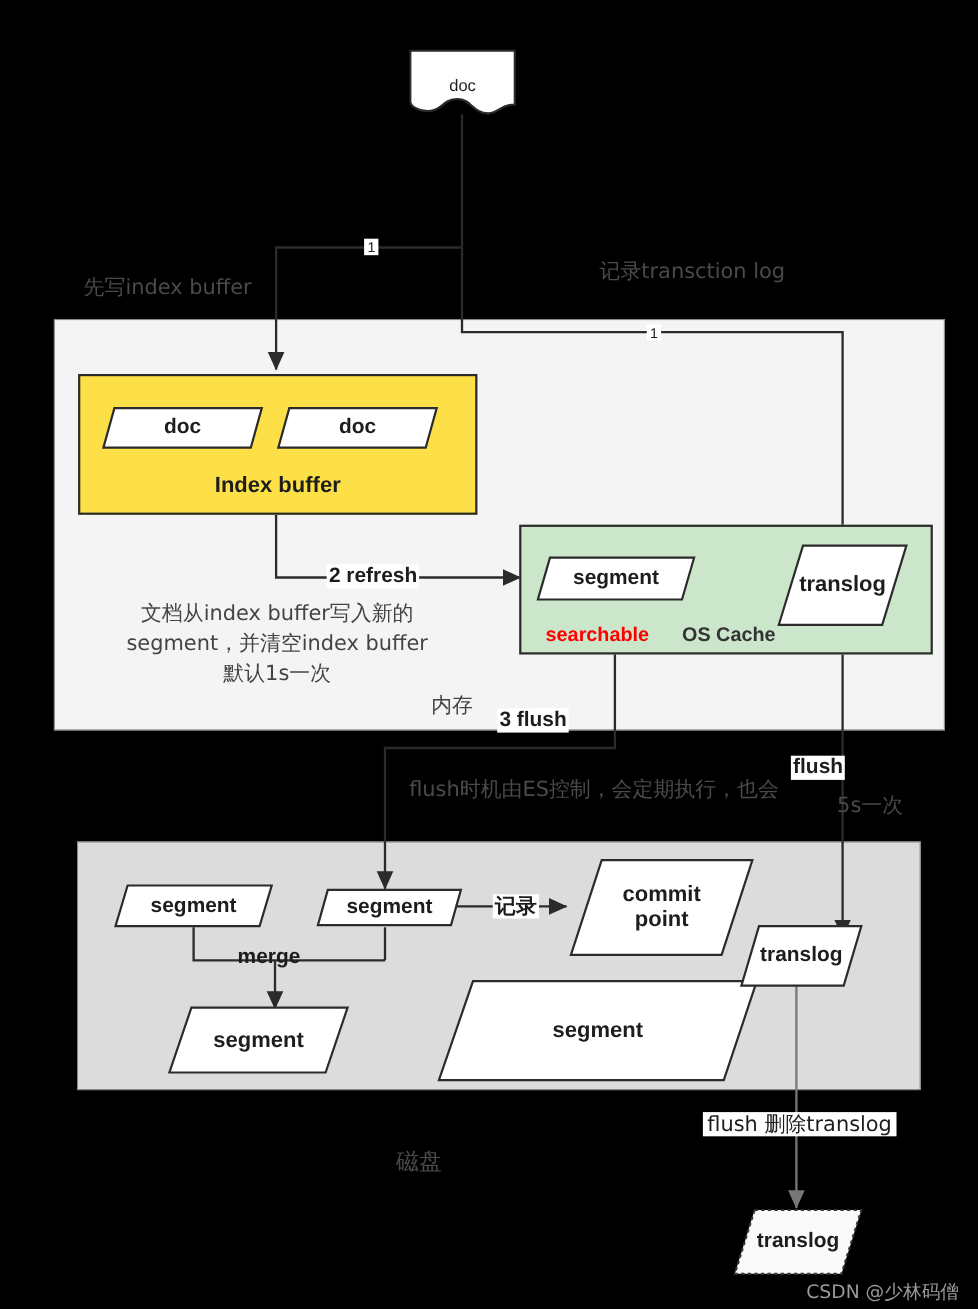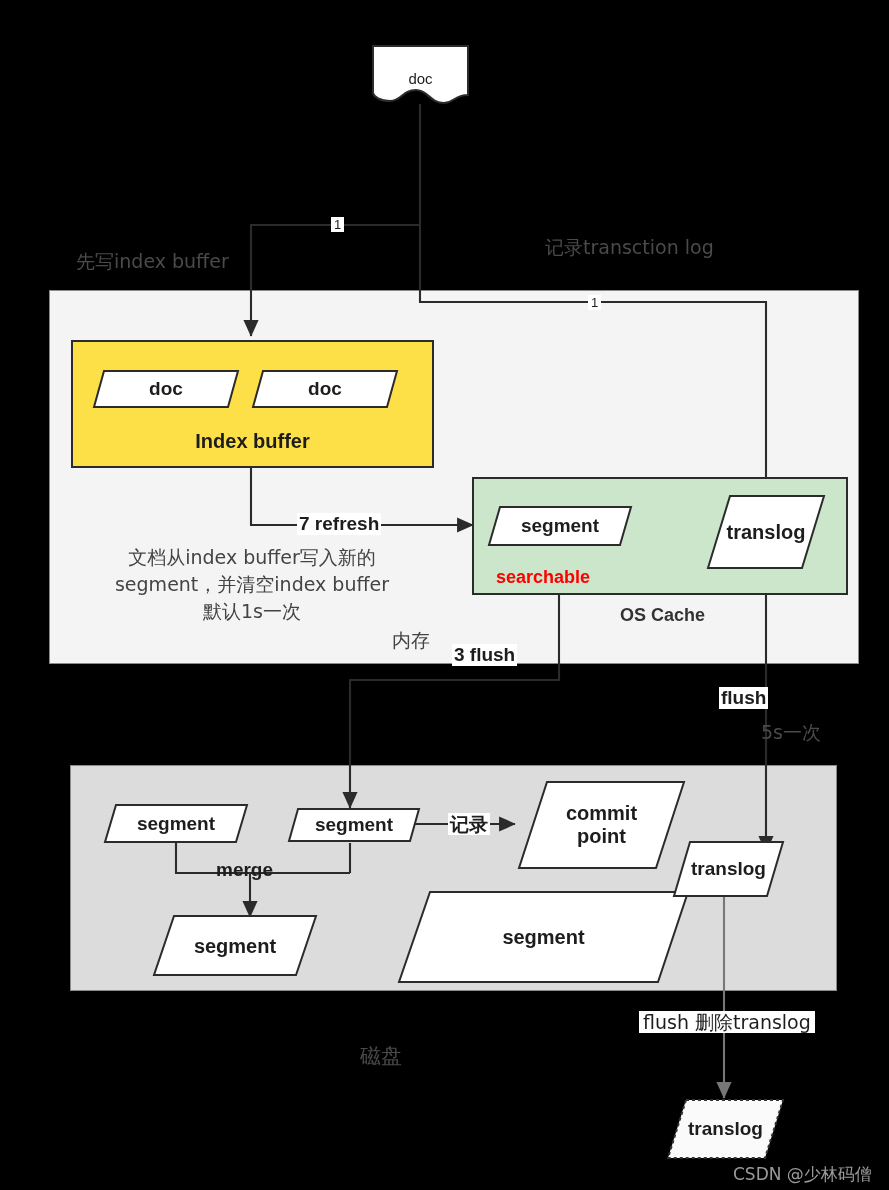--- a/index.html
+++ b/index.html
@@ -96,20 +96,21 @@
   <div class="docshape" style="left:372px;top:45px;width:97px;height:62px;">
     <svg width="97" height="62" viewBox="0 0 97 62">
       <path d="M1,1 H96 V50 C82,50 82,58 72,58 C58,58 56,45 44,45 C30,45 30,56 18,56 C8,56 2,52 1,48 Z" fill="#ffffff" stroke="#2b2b2b" stroke-width="2"></path>
     </svg>
     <div class="lbl" style="top:25px;">doc</div>
   </div>
 
   <div class="ghost cn" style="left:76px;top:248px;">先写index buffer</div>
   <div class="ghost cn" style="left:545px;top:234px;">记录transction log</div>
 
+  <div class="ghost cn c" style="left:355px;top:705px;width:370px;">flush时机由ES控制，会定期执行，也会</div>
   <div class="ghost cn" style="left:761px;top:719px;">5s一次</div>
 
   <div class="ghost cn" style="left:360px;top:1043px;font-size:21px;">磁盘</div>
 
   <div class="panel-label cn" style="left:392px;top:628px;">内存</div>
 
   <div class="buf" style="left:71px;top:340px;width:363px;height:128px;">
     <div class="buf-title" style="top:88px;">Index buffer</div>
   </div>
 
@@ -125,21 +126,21 @@
       </svg>
     <div class="lbl" style="font-size:19px;">doc</div>
   </div>
 
   <div class="panel-label cn" style="left:92px;top:545px;width:320px;text-align:center;">文档从index buffer写入新的</div>
   <div class="panel-label cn" style="left:92px;top:572px;width:320px;text-align:center;">segment，并清空index buffer</div>
   <div class="panel-label cn" style="left:92px;top:599px;width:320px;text-align:center;">默认1s一次</div>
 
   <div class="oscache" style="left:472px;top:477px;width:376px;height:118px;">
     <div class="redlbl" style="left:22px;top:88px;">searchable</div>
-    <div class="oslbl" style="left:146px;top:88px;margin-top:38px;">OS Cache</div>
+    <div class="oslbl" style="left:146px;top:88px;">OS Cache</div>
   </div>
 
   <div class="para" style="left:487px;top:505px;width:146px;height:42px;">
     <svg width="146" height="42" viewBox="0 0 146 42">
         <path d="M13,2 H144 L133,40 H2 Z" fill="#fff" stroke="#2b2b2b" stroke-width="2"></path>
       </svg>
     <div class="lbl" style="font-size:19px;">segment</div>
   </div>
 
   <div class="para" style="left:706px;top:494px;width:120px;height:76px;">
@@ -197,21 +198,21 @@
   <div class="para" style="left:666px;top:1098px;width:119px;height:62px;">
     <svg width="119" height="62" viewBox="0 0 119 62">
       <path d="M20,2 H117 L99,60 H2 Z" fill="#fafafa" stroke="#333" stroke-width="2" stroke-dasharray="3,3"></path>
     </svg>
     <div class="lbl" style="font-size:19px;">translog</div>
   </div>
 
   <div class="chip sm" style="left:331px;top:217px;">1</div>
   <div class="chip sm" style="left:588px;top:295px;">1</div>
 
-  <div class="chip b" style="left:297px;top:513px;">7 refresh</div>
+  <div class="chip b" style="left:297px;top:513px;">2 refresh</div>
 
   <div class="chip b" style="left:424px;top:644px;margin-left:28px;">3 flush</div>
 
   <div class="chip b" style="left:719px;top:687px;">flush</div>
 
   <div class="chip b cn" style="left:448px;top:813px;">记录</div>
 
   <div class="chip b" style="left:214px;top:859px;background:transparent;">merge</div>
 
   <div class="chip plain cn" style="left:639px;top:1011px;padding:2px 4px;">flush 删除translog</div>

